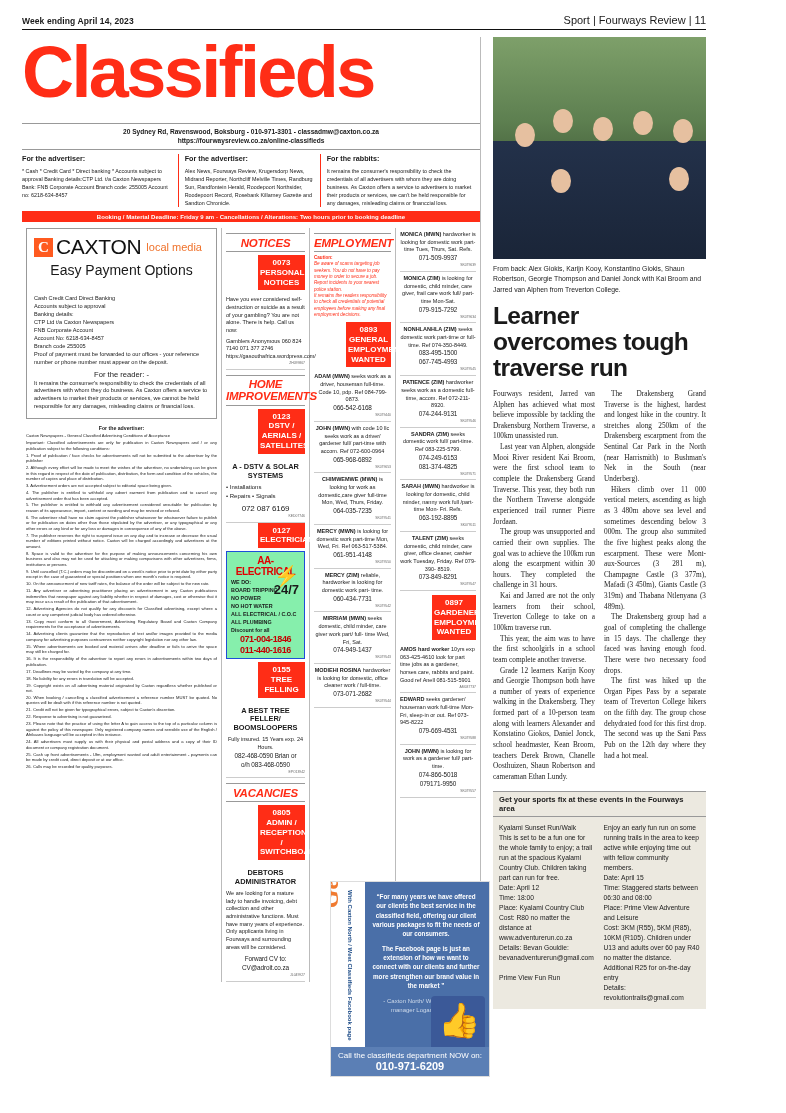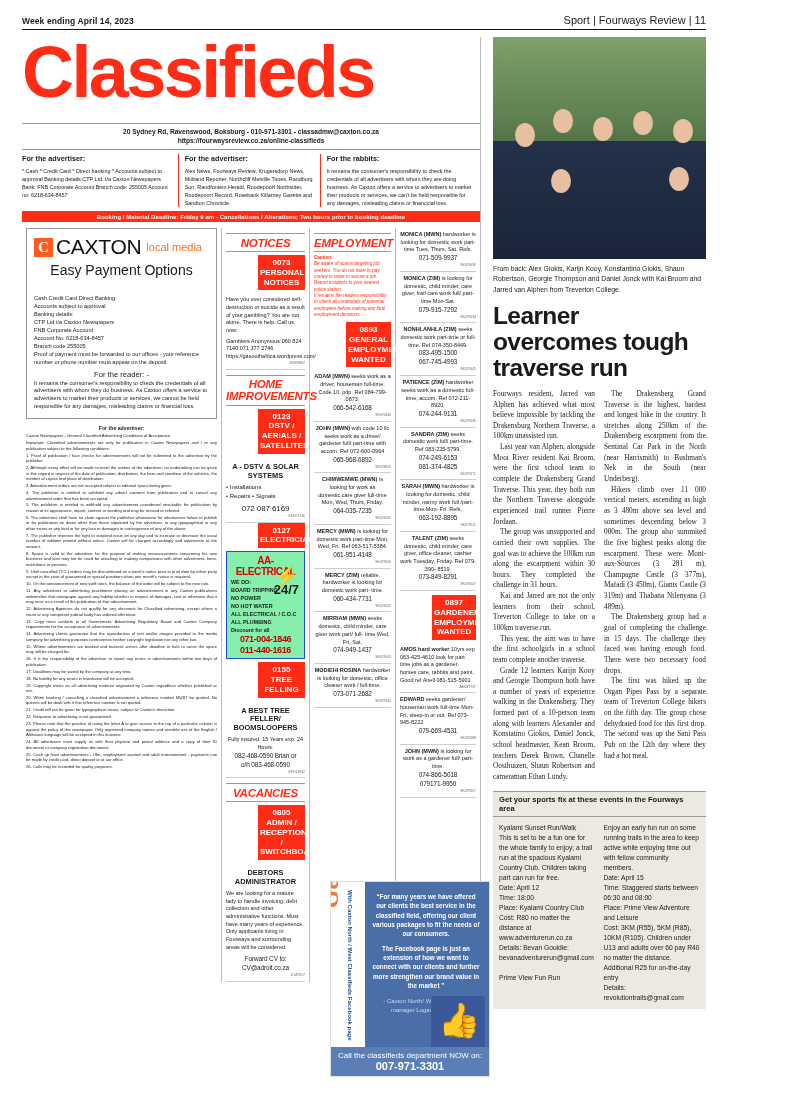--- a/index.html
+++ b/index.html
@@ -449,21 +449,21 @@
             <div class="gc-quote">
               <p>“For many years we have offered our clients the best service in the classified field, offering our client various packages to fit the needs of our consumers.</p>
               <p>The Facebook page is just an extension of how we want to connect with our clients and further more strengthen our brand value in the market ”</p>
             </div>
             <div class="gc-attr">- Caxton North/ West classifieds manager Logan Govender</div>
           </div>
           <div class="gc-thumb"></div>
           <div class="gc-bottom">
             <span>Call the classifieds department</span>
             <span>NOW on:</span>
-            <span class="ph">007-971-3301</span>
+            <span class="ph">010-971-6209</span>
           </div>
         </div>
       </div>
     </div>
 
     <div class="rightcol">
       <div class="photo">
         <div class="row"></div>
         <div class="head" style="left:22px; top:86px;"></div>
         <div class="head" style="left:60px; top:72px;"></div>

